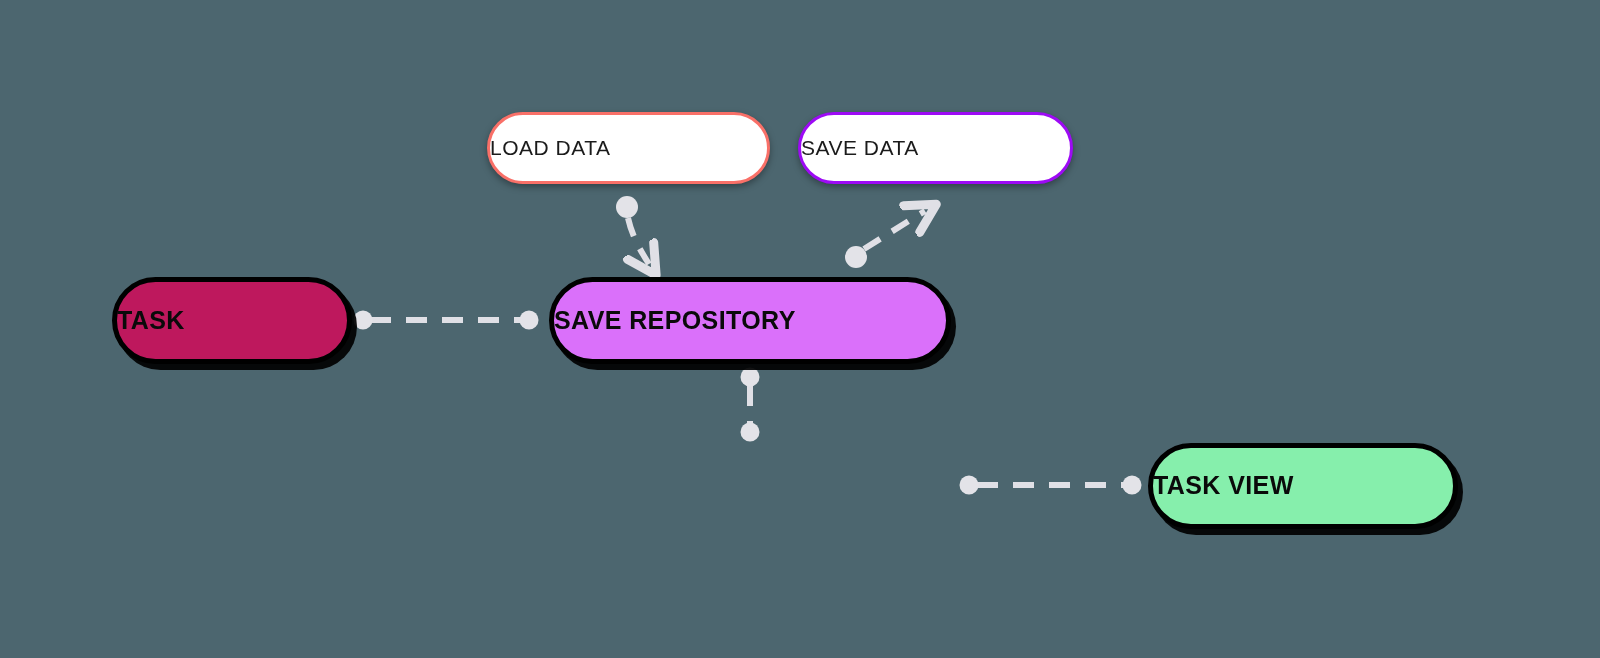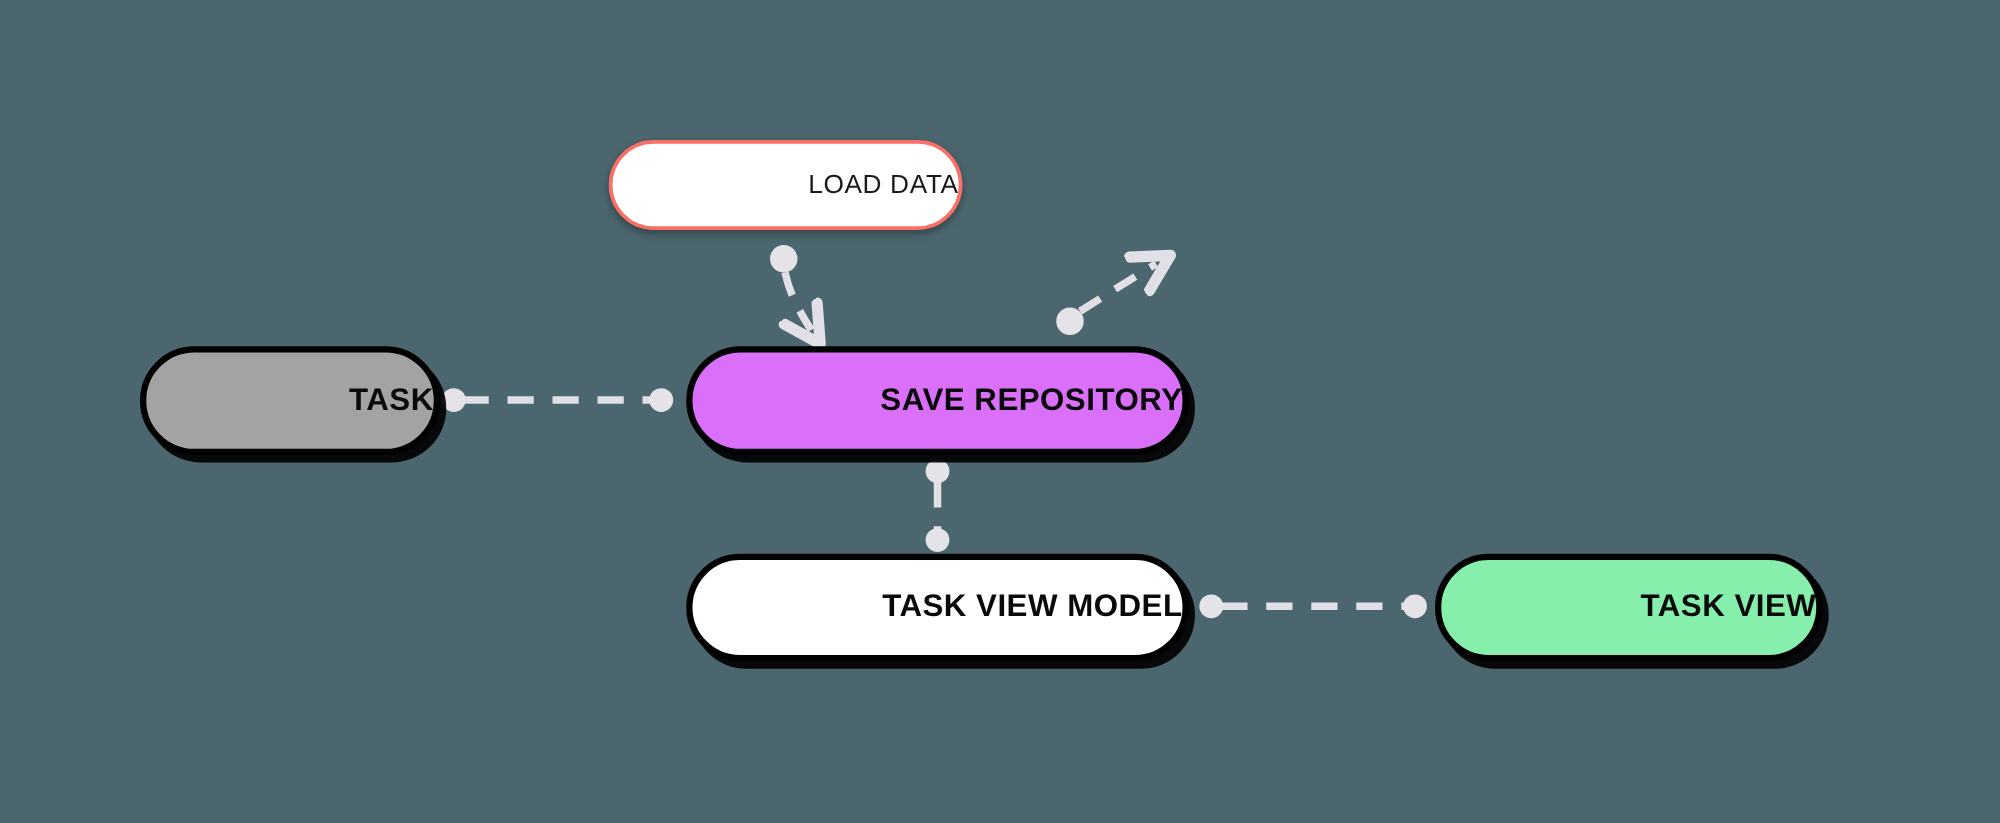--- a/index.html
+++ b/index.html
@@ -25,35 +25,35 @@
     top: 0;
     width: 1600px;
     height: 658px;
     pointer-events: none;
   }
   .node {
     position: absolute;
     box-sizing: border-box;
     display: flex;
     align-items: center;
-    justify-content: flex-end;
+    justify-content: flex-start;
     text-align: center;
     line-height: 1.1;
   }
   
   .node-solid {
     border: 5px solid #000000;
     border-radius: 999px;
     box-shadow: 5px 6px 0 0 rgba(0,0,0,0.92);
     font-weight: bold;
     font-size: 25px;
     letter-spacing: 0.4px;
     color: #0a0a0a;
   }
-  .node-task        { background: #a3a3a3; }
+  .node-task        { background: #be185d; }
   .node-repository  { background: #da70fa; }
   .node-viewmodel   { background: #ffffff; }
   .node-view        { background: #86efac; }
 
   
   .node-action {
     background: #ffffff;
     border-radius: 999px;
     border: 3px solid #f97068;
     box-shadow: 0 3px 7px rgba(0,0,0,0.35);
@@ -117,30 +117,30 @@
     <g>
       <path d="M864,249 C888,234 910,220 925,211" fill="none" stroke="#e0e0e6" stroke-width="6" stroke-dasharray="19 14" stroke-linecap="butt" marker-end="url(#arrowhead)"></path>
       <circle cx="856" cy="257" r="11" fill="#e3e3e8"></circle>
     </g>
   </svg>
 
   <div class="node node-action" id="node-load-data">
     <span class="node-label">LOAD DATA</span>
   </div>
 
+  <div class="node node-action accent-purple" id="node-save-data">
+    <span class="node-label">SAVE DATA</span>
+  </div>
 
   <div class="node node-solid node-task" id="node-task">
     <span class="node-label">TASK</span>
   </div>
 
   <div class="node node-solid node-repository" id="node-repository">
     <span class="node-label">SAVE REPOSITORY</span>
   </div>
 
-  <div class="node node-solid node-viewmodel" id="node-viewmodel">
-    <span class="node-label">TASK VIEW MODEL</span>
-  </div>
 
   <div class="node node-solid node-view" id="node-view">
     <span class="node-label">TASK VIEW</span>
   </div>
 
 </div>
 
 </body></html>

